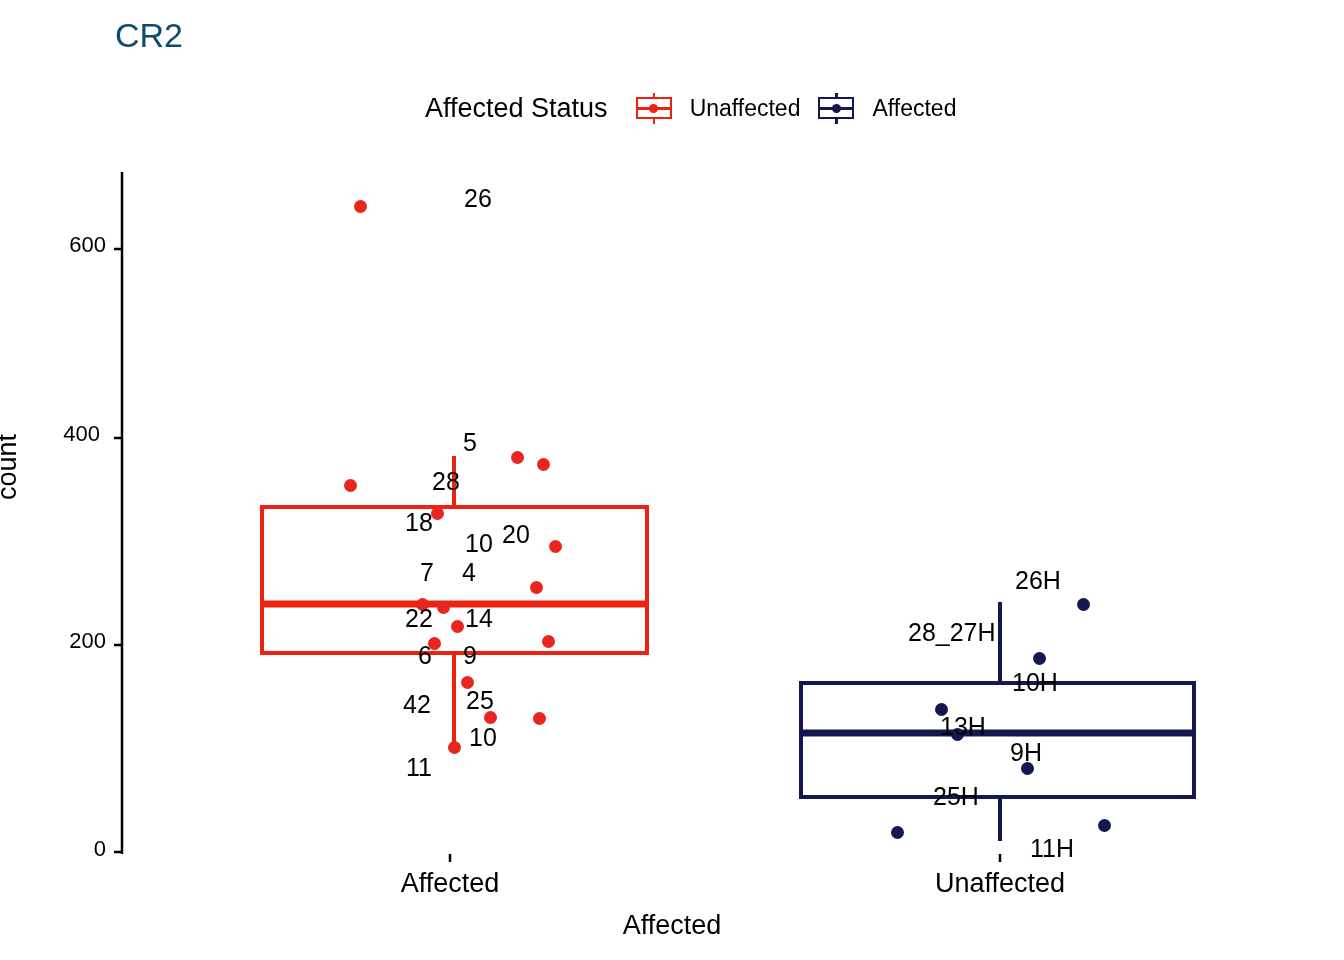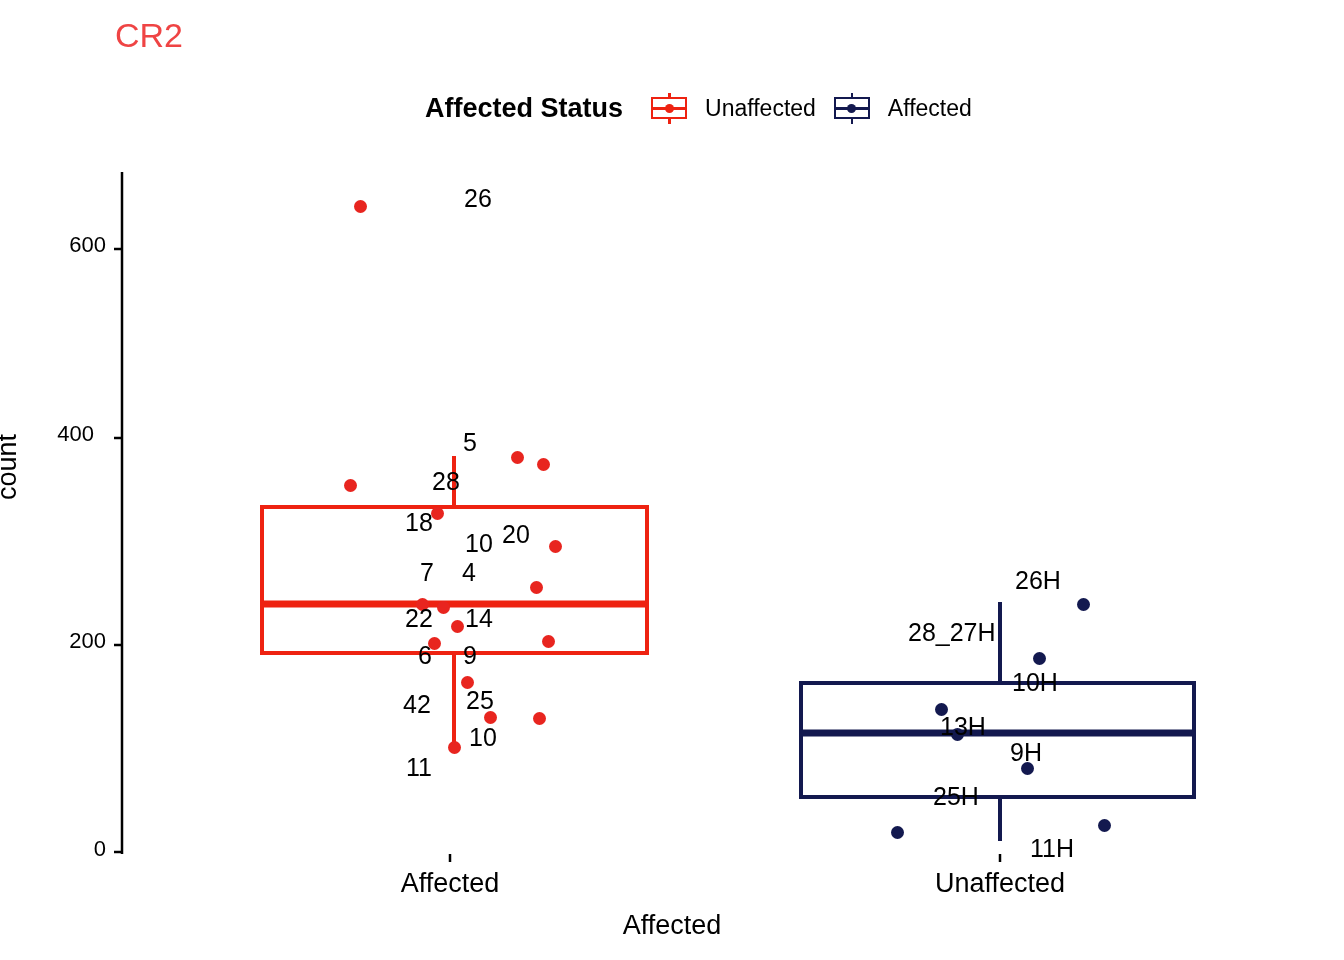--- a/index.html
+++ b/index.html
@@ -3,27 +3,27 @@
 <meta charset="utf-8">
 <style>
   html,body{margin:0;padding:0;}
   body{
     width:1344px;height:960px;background:#ffffff;
     font-family:"Liberation Sans", sans-serif;
     color:#000;overflow:hidden;position:relative;
   }
   #plot{position:absolute;left:0;top:0;width:1344px;height:960px;}
   .title{
-    position:absolute;left:115px;top:16px;font-size:34px;color:#ef4444;
+    position:absolute;left:115px;top:16px;font-size:34px;color:#0c4a6e;
   }
   .legend{
     position:absolute;left:425px;top:88px;height:40px;
     display:flex;align-items:center;gap:14px;
   }
-  .legend-title{font-size:27px;color:#000;margin-right:10px;font-weight:bold;}
+  .legend-title{font-size:27px;color:#000;margin-right:10px;}
   .legend-label{font-size:23px;color:#000;}
   .legend-key{width:44px;height:30px;position:relative;}
   .legend-key .kbox{
     position:absolute;left:4px;top:4px;width:36px;height:22px;
     border:2.5px solid currentColor;background:#fff;box-sizing:border-box;
   }
   .legend-key .kmidline{
     position:absolute;left:4px;top:14px;width:36px;height:2.5px;background:currentColor;
   }
   .legend-key .kwhisk-t{position:absolute;left:21px;top:0px;width:2.5px;height:5px;background:currentColor;}
@@ -71,21 +71,21 @@
       <span class="kdot"></span>
   </span>
   <span class="legend-label">Affected</span>
 </div>
 
 <div class="axis-title-y">count</div>
 <div class="axis-title-x">Affected</div>
 
 <div class="ytick" style="left:36px;top:836px;width:70px;">0</div>
 <div class="ytick" style="left:36px;top:628px;width:70px;">200</div>
-<div class="ytick" style="left:24px;top:421px;width:70px;">400</div>
+<div class="ytick" style="left:30px;top:421px;width:70px;">400</div>
 <div class="ytick" style="left:36px;top:232px;width:70px;">600</div>
 
 <div class="xtick" style="left:335px;top:868px;width:230px;">Affected</div>
 <div class="xtick" style="left:885px;top:868px;width:230px;">Unaffected</div>
 
 <svg id="plot" xmlns="http://www.w3.org/2000/svg">
 
   <line x1="122" y1="172" x2="122" y2="854" stroke="#000" stroke-width="2.5"></line>
   <line x1="122" y1="854" x2="1300" y2="854" stroke="#000" stroke-width="0"></line>
 

